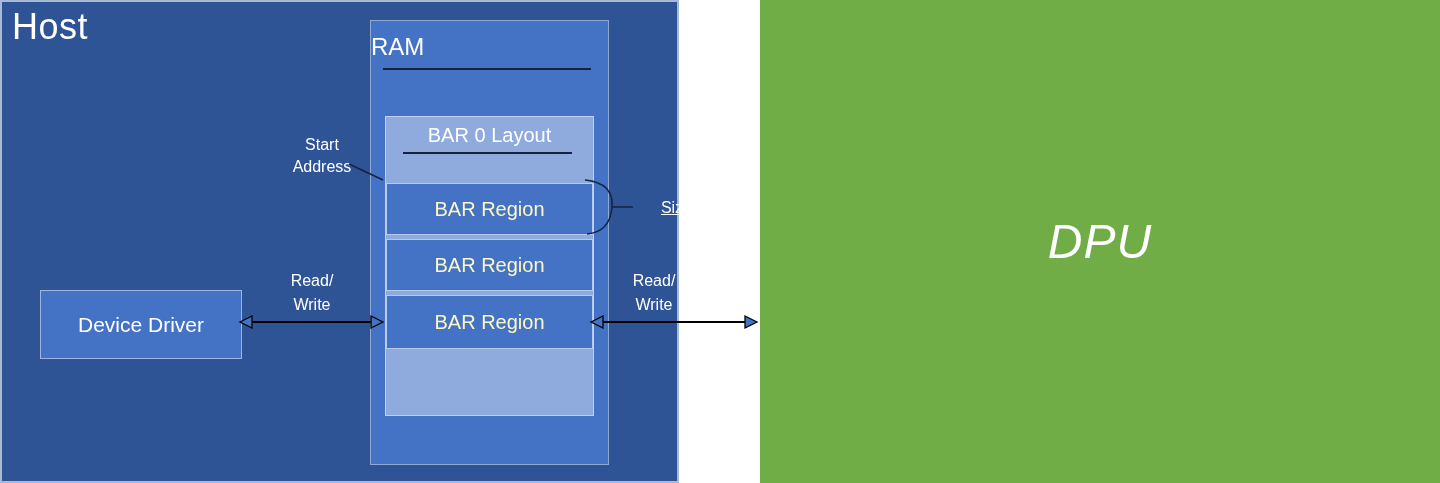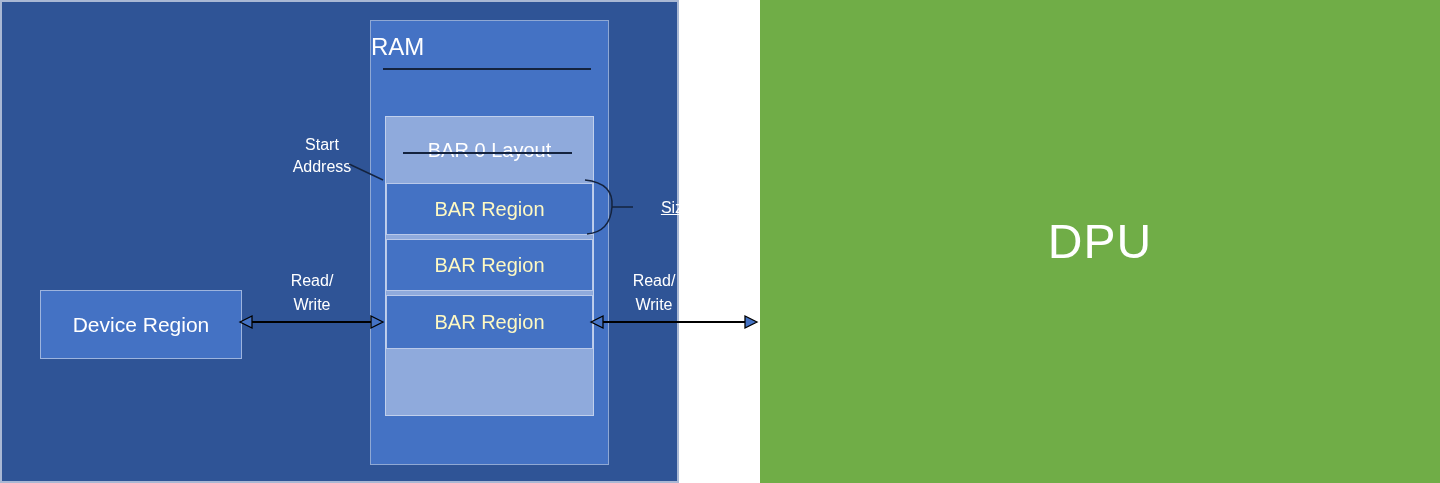--- a/index.html
+++ b/index.html
@@ -49,21 +49,21 @@
   }
   .bar0-panel {
     position: absolute;
     left: 14px; top: 95px;
     width: 209px; height: 300px;
     background: #8FAADC;
     border: 1px solid rgba(255,255,255,0.45);
   }
   .bar0-title {
     position: absolute;
-    left: 0; top: 22px; width: 100%;
+    left: 0; top: 7px; width: 100%;
     text-align: center;
     color: #ffffff; font-size: 20px;
   }
   .bar-region {
     position: absolute;
     left: 0; width: 207px;
     background: #4472C4;
     border: 1px solid #b9c9ea;
     display: flex; align-items: center; justify-content: center;
     color: #fef9c3; font-size: 20px;
@@ -82,38 +82,39 @@
   .read-write-left  { left: 262px; top: 267px; width: 96px; line-height: 24px; }
   .read-write-right { left: 604px; top: 267px; width: 96px; line-height: 24px; }
   .size-label { left: 630px; top: 197px; width: 60px; text-align: right; text-decoration: underline; }
   .dpu-box {
     position: absolute;
     left: 760px; top: 0;
     width: 680px; height: 483px;
     background: #70AD47;
     display: flex; align-items: center; justify-content: center;
   }
-  .dpu-label { color: #ffffff; font-size: 48px; letter-spacing: 1px; }
+  .dpu-label { color: #ffffff; font-size: 48px; letter-spacing: 1px; font-style: italic; }
   .overlay {
     position: absolute;
     left: 0; top: 0;
     width: 1440px; height: 483px;
     pointer-events: none;
     z-index: 5;
   }
 </style>
 </head>
 <body>
 
 <div class="canvas">
 
   <div class="host-box">
+    <div class="host-label">Host</div>
 
     <div class="device-driver">
-      <span>Device Region</span>
+      <span>Device Driver</span>
     </div>
 
     <div class="ram-box">
       <div class="ram-label">RAM</div>
 
       <div class="bar0-panel">
         <div class="bar0-title">BAR 0 Layout</div>
         <div class="bar-region r1">
           <span>BAR Region</span>
         </div>

